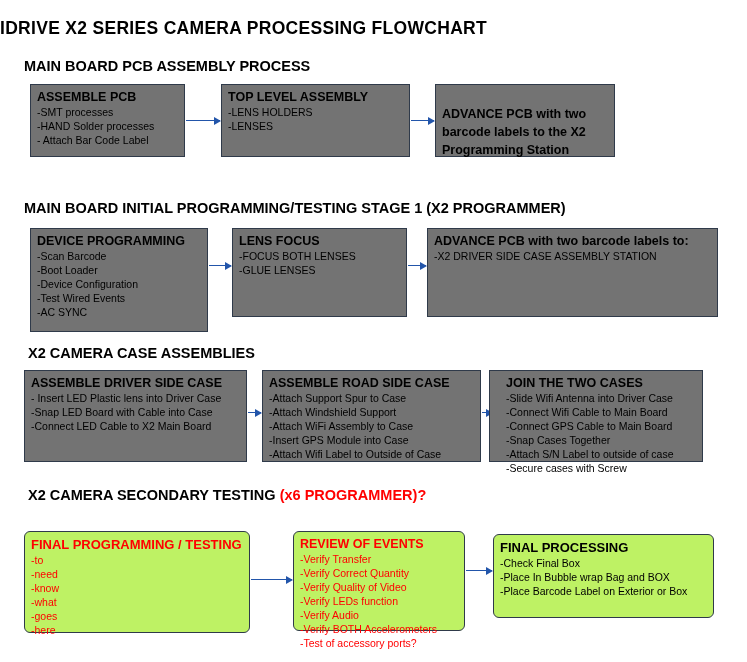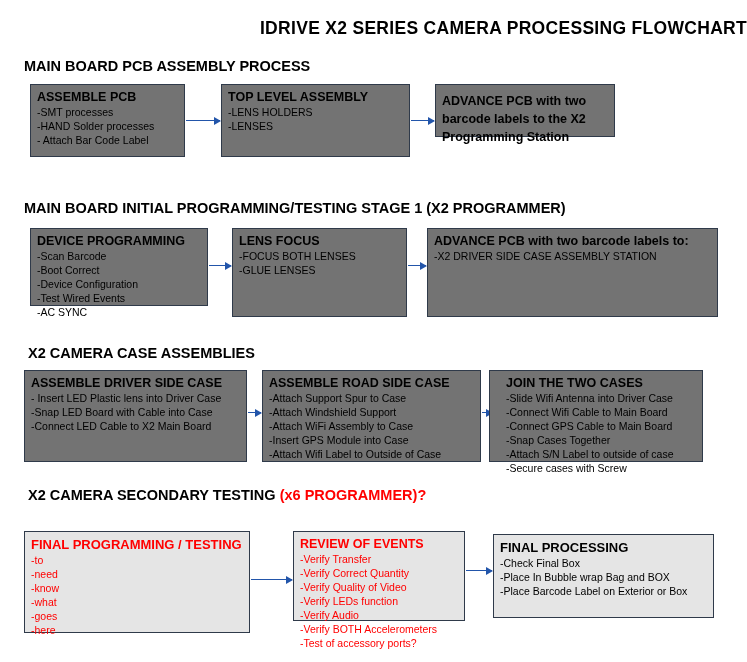--- a/index.html
+++ b/index.html
@@ -6,21 +6,21 @@
   body{
     width:747px;height:662px;
     background:#ffffff;
     font-family:"Liberation Sans", sans-serif;
     position:relative;
     overflow:hidden;
   }
   .title{
     position:absolute;
     left:0;top:18px;width:747px;
-    text-align:right;
+    text-align:left;
     font-size:17.5px;
     font-weight:bold;
     letter-spacing:.3px;
     color:#000;
   }
   .section-title{
     position:absolute;
     font-size:14.5px;
     font-weight:bold;
     color:#000;
@@ -28,21 +28,22 @@
   }
   .section-title .red{color:#ff0000;}
   .box{
     position:absolute;
     background:#737373;
     border:1px solid #2f3a4a;
     box-sizing:border-box;
     padding:5px 6px 4px 6px;
   }
   .box.plain{
-    background:#e5e5e5;
+    background:#bef264;
+    border-radius:6px;
   }
   .box .hd{
     font-size:12.5px;
     font-weight:bold;
     color:#000;
     line-height:1.22;
     margin-bottom:1px;
   }
   .box .hd.red{color:#ff0000;}
   .box .ln{
@@ -84,30 +85,30 @@
 <div class="arrow" style="left:186px;top:120px;width:34px;"></div>
 
 <div class="box" style="left:221px;top:84px;width:189px;height:73px;">
   <div class="hd">TOP LEVEL ASSEMBLY</div>
   <div class="ln">-LENS HOLDERS</div>
   <div class="ln">-LENSES</div>
 </div>
 
 <div class="arrow" style="left:411px;top:120px;width:23px;"></div>
 
-<div class="box" style="left:435px;top:84px;width:180px;height:53px;padding-top:7px;">
+<div class="box" style="left:435px;top:84px;width:180px;height:73px;padding-top:20px;">
   <div class="hd" style="line-height:1.45;white-space:normal;">ADVANCE PCB with two barcode labels to the X2 Programming Station</div>
 </div>
 
 <div class="section-title" style="left:24px;top:200px;">MAIN BOARD INITIAL PROGRAMMING/TESTING STAGE 1 (X2 PROGRAMMER)</div>
 
-<div class="box" style="left:30px;top:228px;width:178px;height:78px;">
+<div class="box" style="left:30px;top:228px;width:178px;height:104px;">
   <div class="hd">DEVICE PROGRAMMING</div>
   <div class="ln">-Scan Barcode</div>
-  <div class="ln">-Boot Correct</div>
+  <div class="ln">-Boot Loader</div>
   <div class="ln">-Device Configuration</div>
   <div class="ln">-Test Wired Events</div>
   <div class="ln">-AC SYNC</div>
 </div>
 
 <div class="arrow" style="left:209px;top:265px;width:22px;"></div>
 
 <div class="box" style="left:232px;top:228px;width:175px;height:89px;">
   <div class="hd">LENS FOCUS</div>
   <div class="ln">-FOCUS BOTH LENSES</div>
@@ -162,21 +163,21 @@
   <div class="ln red">-to</div>
   <div class="ln red">-need</div>
   <div class="ln red">-know</div>
   <div class="ln red">-what</div>
   <div class="ln red">-goes</div>
   <div class="ln red">-here</div>
 </div>
 
 <div class="arrow" style="left:251px;top:579px;width:41px;"></div>
 
-<div class="box plain" style="left:293px;top:531px;width:172px;height:90px;">
+<div class="box plain" style="left:293px;top:531px;width:172px;height:100px;">
   <div class="hd red">REVIEW OF EVENTS</div>
   <div class="ln red">-Verify Transfer</div>
   <div class="ln red">-Verify Correct Quantity</div>
   <div class="ln red">-Verify Quality of Video</div>
   <div class="ln red">-Verify LEDs function</div>
   <div class="ln red">-Verify Audio</div>
   <div class="ln red">-Verify BOTH Accelerometers</div>
   <div class="ln red">-Test of accessory ports?</div>
 </div>
 

